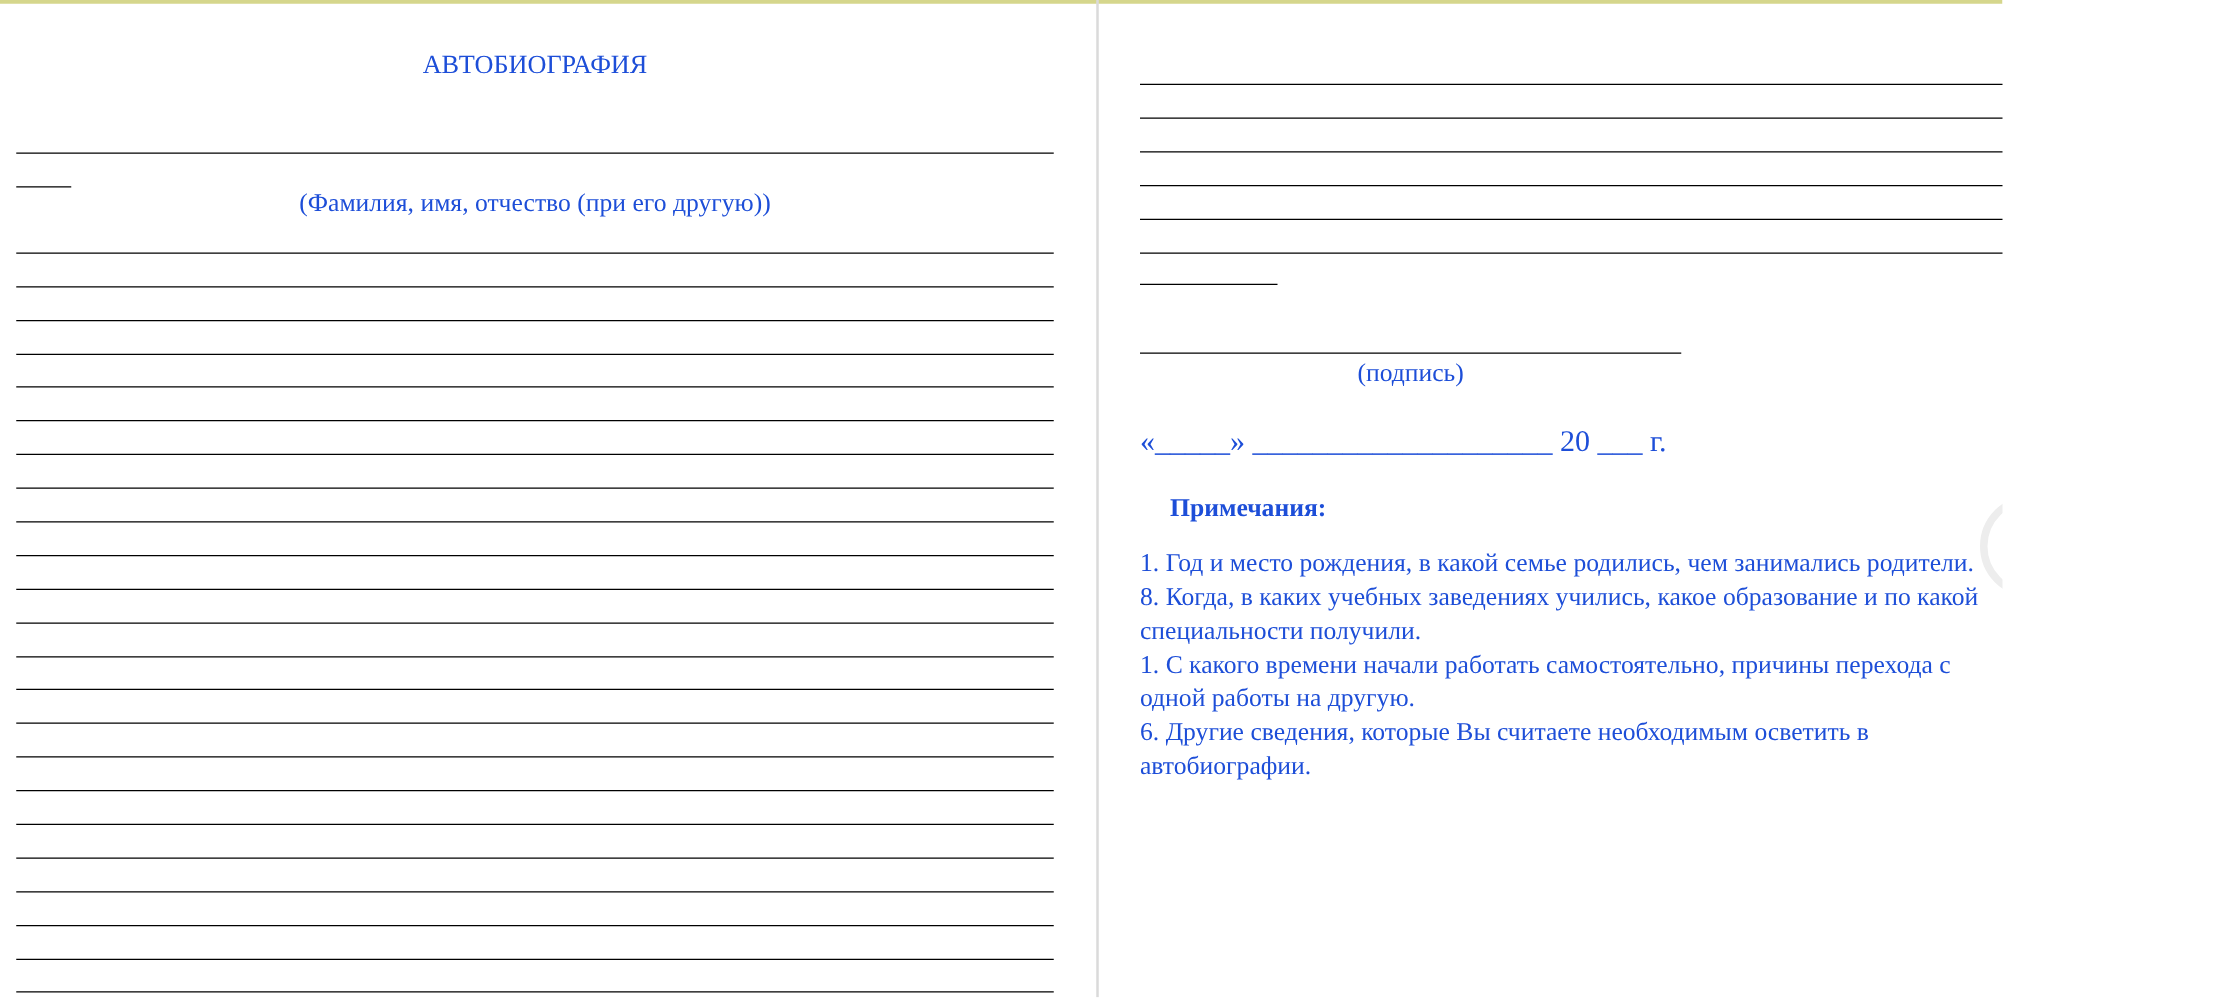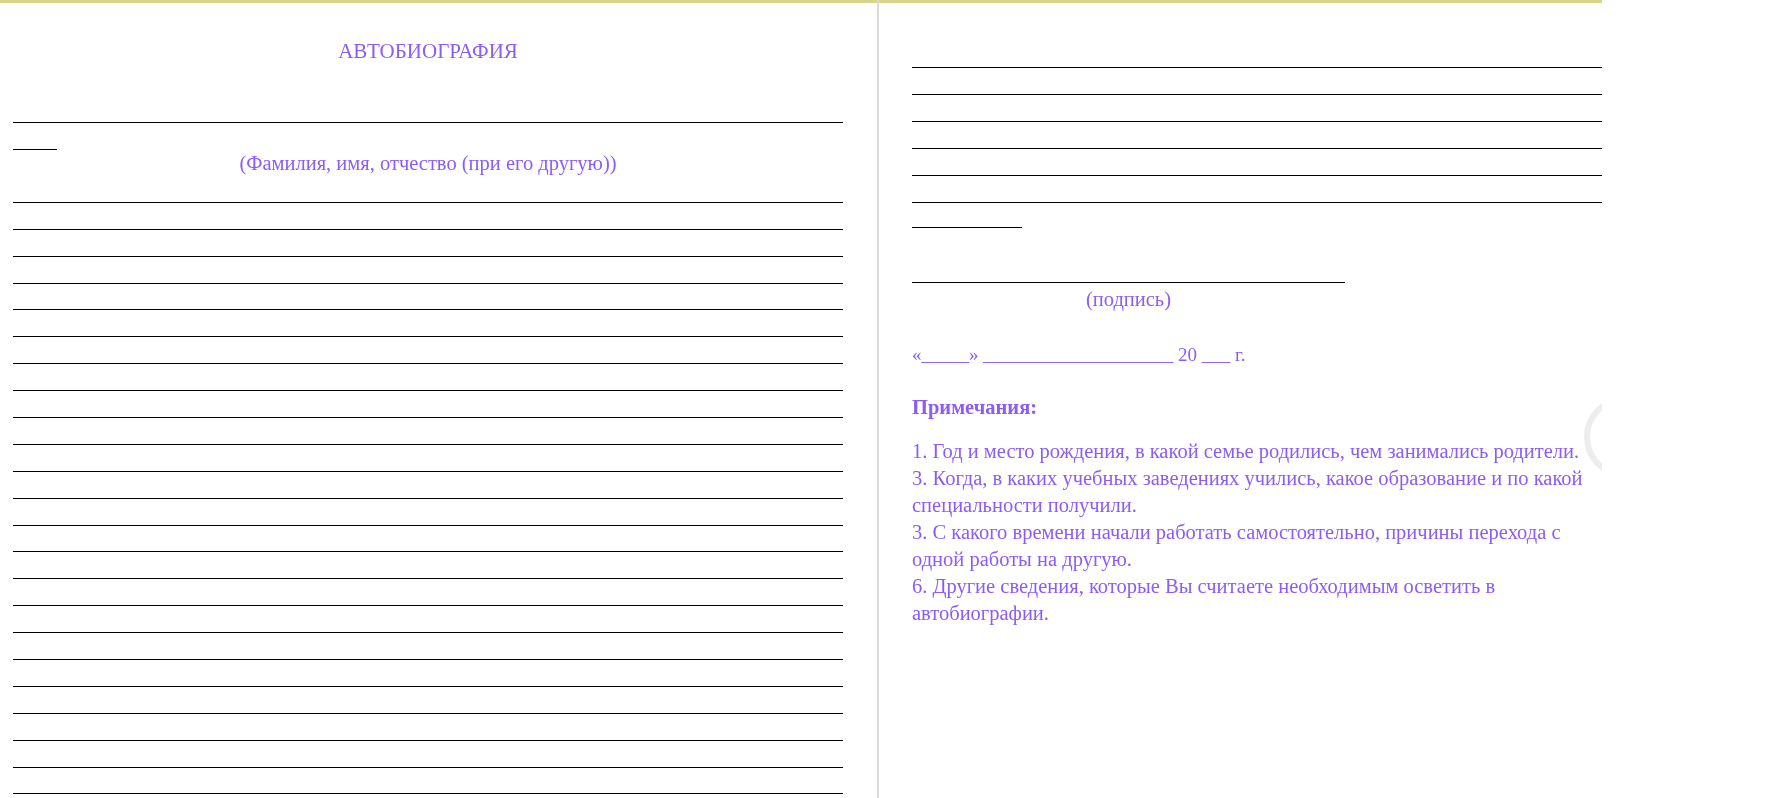--- a/index.html
+++ b/index.html
@@ -7,21 +7,21 @@
     padding: 0;
     background: #ffffff;
   }
   #canvas {
     position: relative;
     width: 1602px;
     height: 798px;
     overflow: hidden;
     background: #ffffff;
     font-family: "Liberation Serif", "DejaVu Serif", serif;
-    color: #8b5cf6;
+    color: #1d4ed8;
   }
   .top-border {
     position: absolute;
     left: 0; top: 0;
     width: 100%;
     height: 3px;
     background: #d5d68c;
   }
   .page {
     position: absolute;
@@ -84,33 +84,33 @@
     left: 0; top: 286px;
     width: 433px;
     text-align: center;
     font-size: 20.5px;
     line-height: 27px;
   }
 
   .date-line {
     position: absolute;
     left: 0; top: 341px;
-    font-size: 19px;
+    font-size: 24px;
     line-height: 27px;
     white-space: nowrap;
   }
 
   .notes {
     position: absolute;
     left: 0; top: 394px;
     width: 829px;
     font-size: 20.5px;
     line-height: 27px;
   }
-  .notes-heading { font-weight: bold; }
+  .notes-heading { font-weight: bold; margin-left: 24px; }
   .notes-intro   { white-space: pre-line; }
   .notes-items   { margin-top: 17px; }
   .notes-item    { white-space: pre-line; }
 
   .edge-circle {
     position: absolute;
     right: -64px; top: 396px;
     width: 70px; height: 70px;
     border: 6px solid #ededed;
     border-radius: 50%;
@@ -169,23 +169,23 @@
       </div>
     <div class="rule right-stub"></div>
     <div class="rule signature-line"></div>
     <div class="signature-caption">(подпись)</div>
     <div class="date-line">«_____» ____________________ 20 ___ г.</div>
 
     <div class="notes">
       <div class="notes-heading">Примечания:</div>
       <div class="notes-items">
           <div class="notes-item">1. Год и место рождения, в какой семье родились, чем занимались родители.</div>
-          <div class="notes-item">3. Когда, в каких учебных заведениях учились, какое образование и по какой
+          <div class="notes-item">8. Когда, в каких учебных заведениях учились, какое образование и по какой
 специальности получили.</div>
-          <div class="notes-item">3. С какого времени начали работать самостоятельно, причины перехода с
+          <div class="notes-item">1. С какого времени начали работать самостоятельно, причины перехода с
 одной работы на другую.</div>
           <div class="notes-item">6. Другие сведения, которые Вы считаете необходимым осветить в
 автобиографии.</div>
         </div>
     </div>
   </div>
 
   <div class="edge-circle"></div>
 
 </div>

